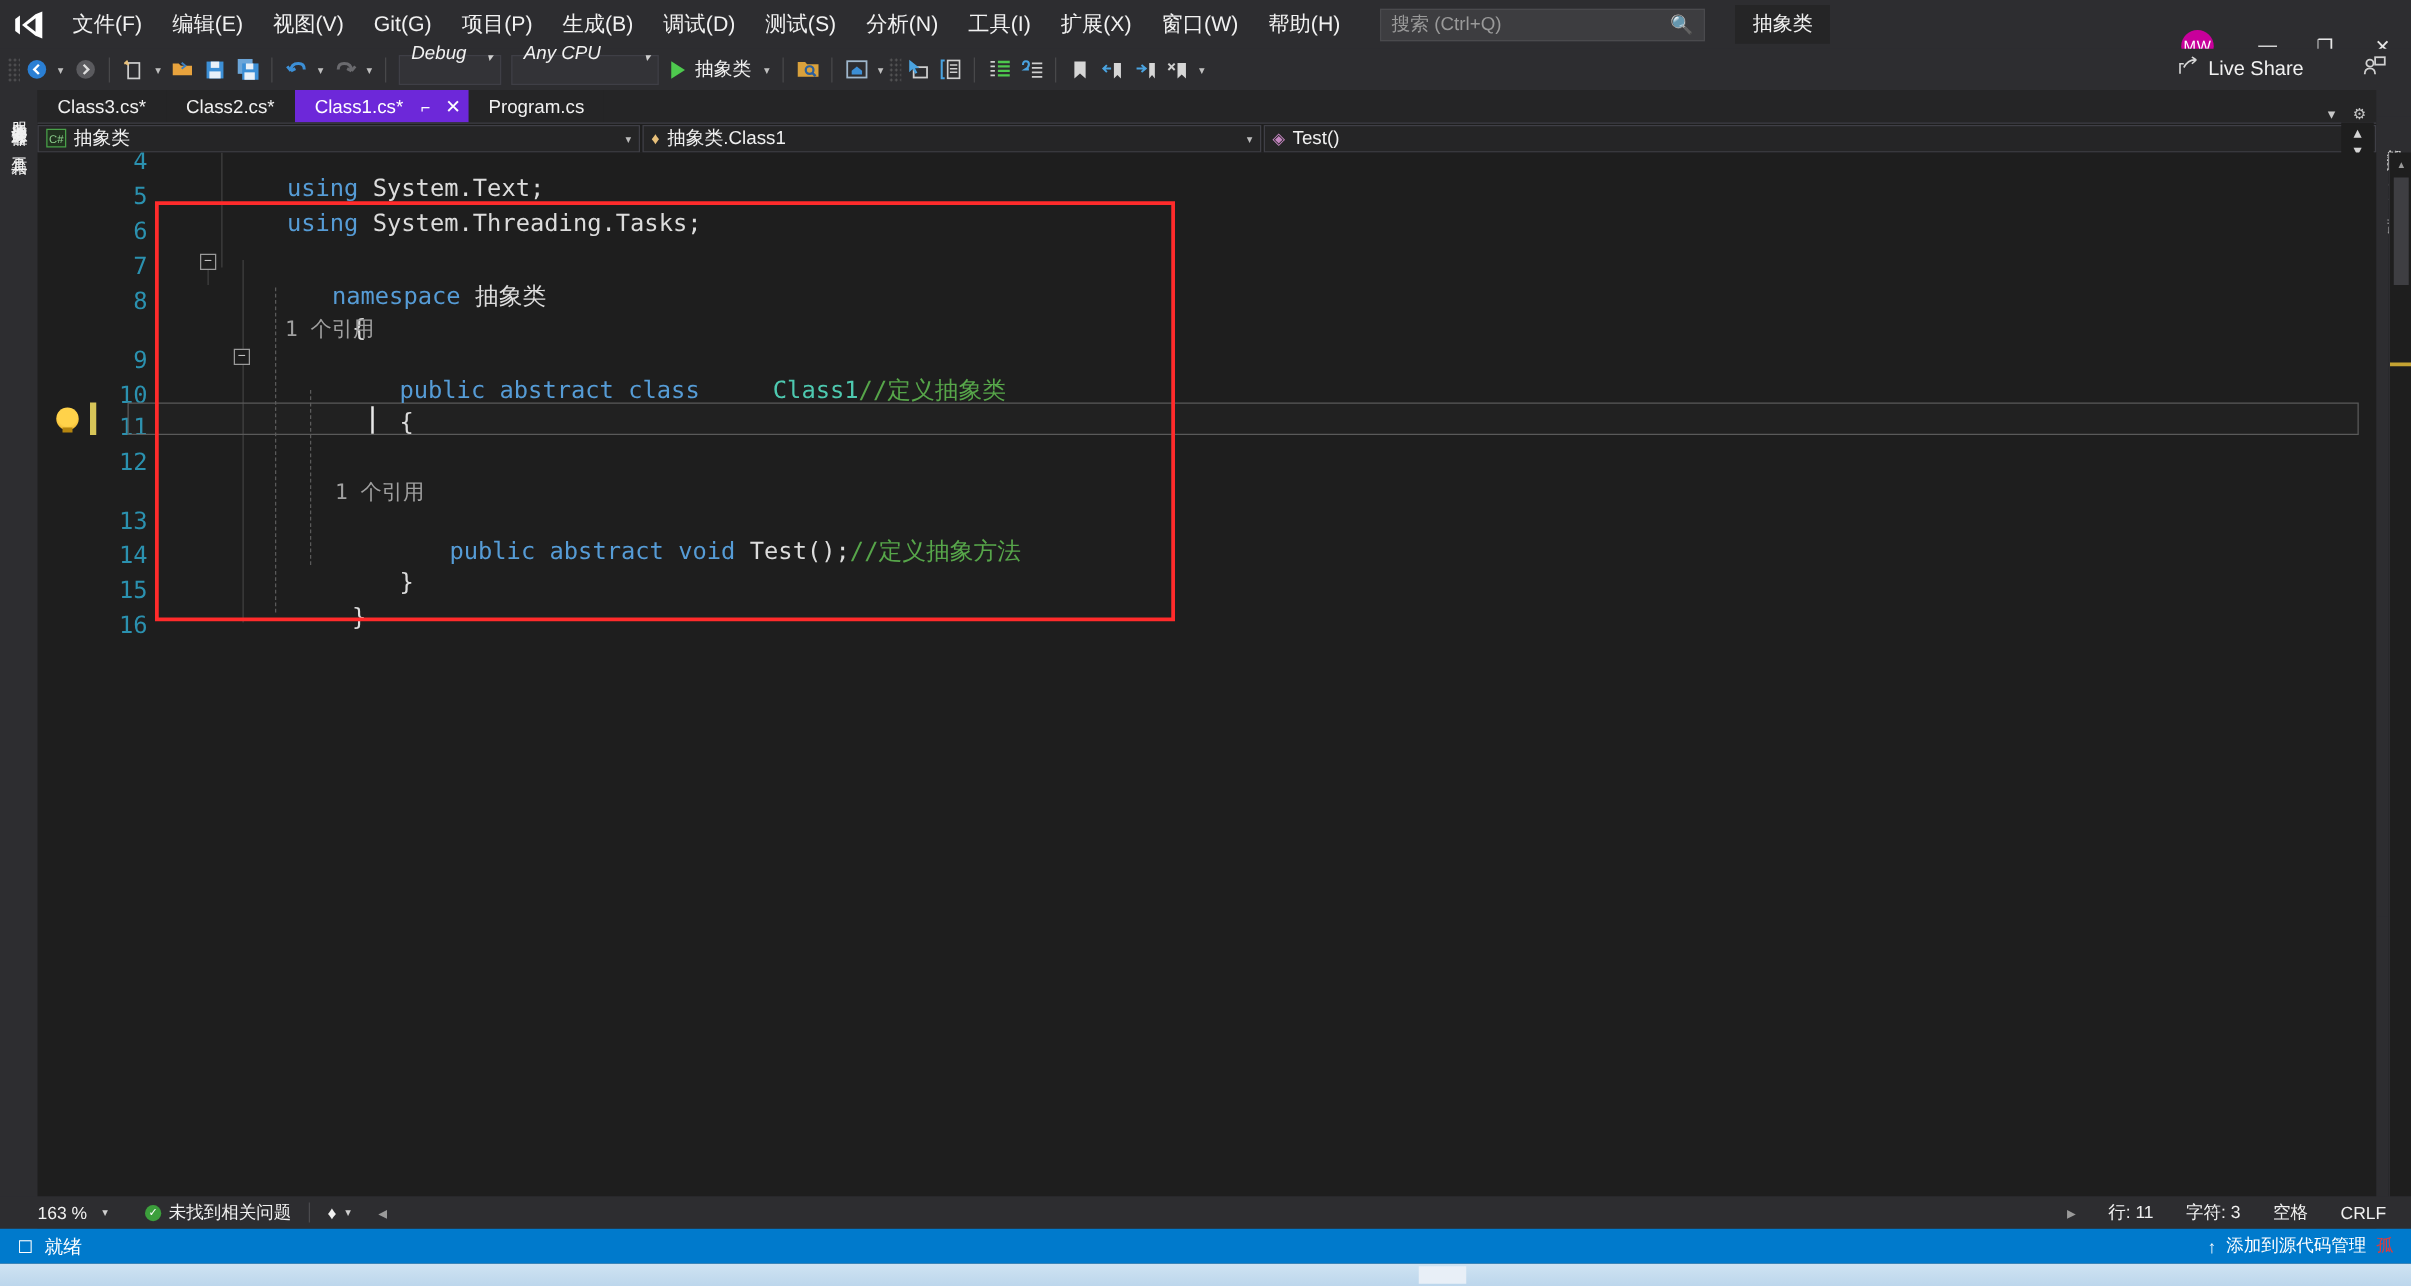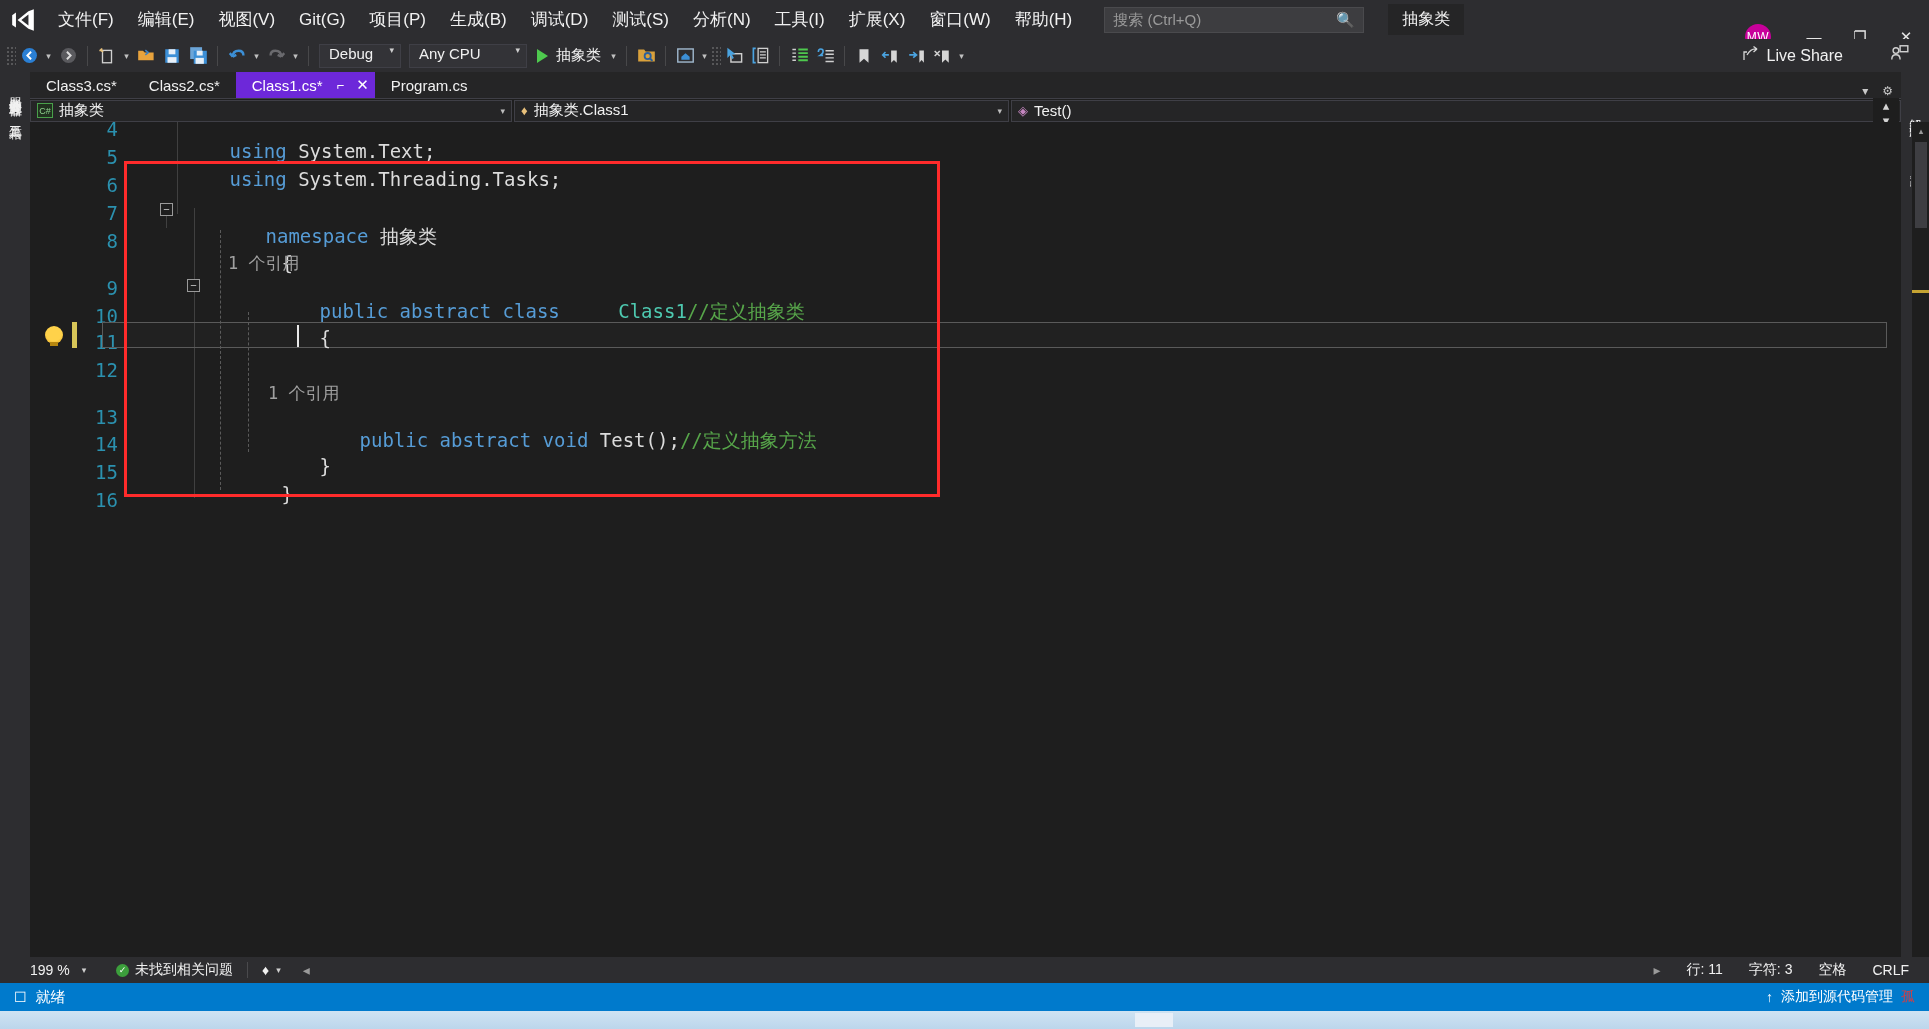--- a/index.html
+++ b/index.html
@@ -63,22 +63,22 @@
   .grip{ width:10px; height:20px; opacity:.45;
     background-image:radial-gradient(#8a8a8a 38%, transparent 40%);
     background-size:4px 4px; }
   .tb{ width:26px;height:24px;display:flex;align-items:center;justify-content:center; color:#d4d4d4; }
   .tb-arrow{ width:13px;height:24px;display:flex;align-items:center;justify-content:center;
     color:#c0c0c0;font-size:9px; }
   .tb-sep{ width:1px;height:20px;background:#48484a;margin:0 6px; }
 
   .combo{
     height:24px; min-width:78px; background:#333337; border:1px solid #3f3f46;
-    display:flex; align-items:flex-start; justify-content:space-between;
-    color:#f1f1f1; font-size:15px; padding:0 6px 16px 9px; margin:0 4px;
+    display:flex; align-items:flex-end; justify-content:space-between;
+    color:#f1f1f1; font-size:15px; padding:0 6px 16px 9px; margin:0 4px;font-style:italic;
   }
   .combo .cv{ white-space:nowrap; }
   .combo .ca{ font-size:9px; color:#cfcfcf; margin-left:10px; }
 
   .runbtn{ display:flex;align-items:center;height:24px;padding:0 6px;color:#f1f1f1;font-size:15px; }
   .tri{ width:0;height:0;border-left:11px solid #4ec94e;border-top:7px solid transparent;
         border-bottom:7px solid transparent; margin-right:8px; }
 
   .liveshare{
     position:absolute; right:86px; top:39px; height:33px; display:flex; align-items:center;
@@ -571,21 +571,21 @@
     <div class="vs-thumb"></div>
     <div class="vs-mark" style="top:168px"></div>
   </div>
 
   <div class="hscroll">
     <div class="hs-thumb"></div>
   </div>
 
   <div class="editorstatus">
     <div class="zoom-combo">
-      <span>199 %</span>
+      <span>163 %</span>
       <span class="za">▾</span>
     </div>
     <span class="ok-dot">✓</span>
     <span>未找到相关问题</span>
     <span class="est-sep"></span>
     <span>♦</span>
     <span style="font-size:9px;margin-left:7px;color:#cfcfcf">▾</span>
     <span style="margin-left:22px;color:#9a9a9a">◂</span>
     <div class="est-right">
       <span style="color:#9a9a9a">▸</span>

